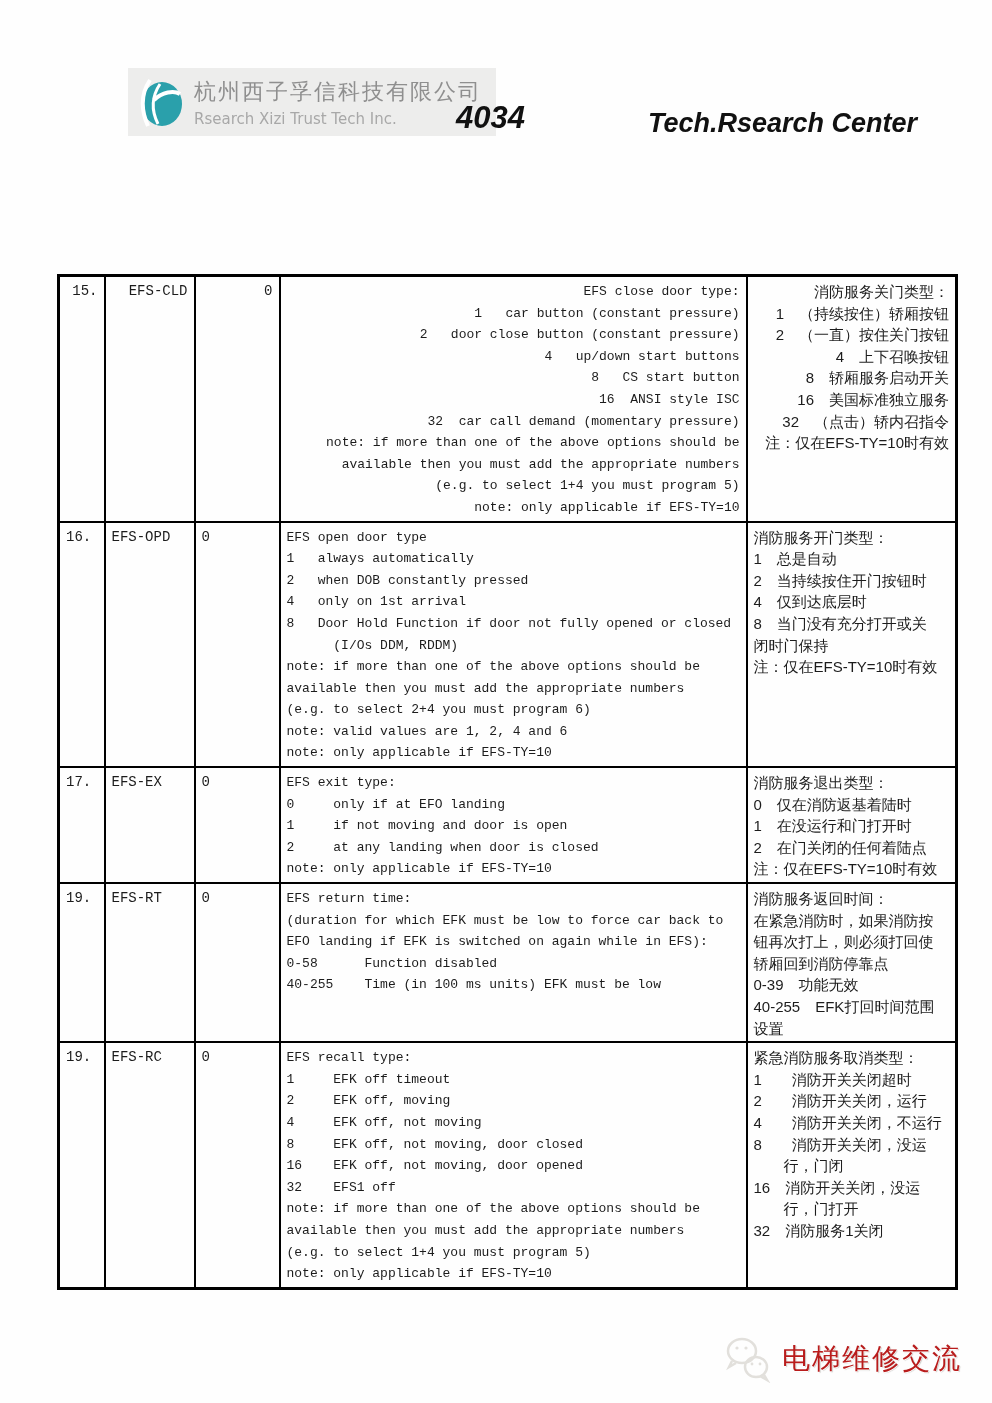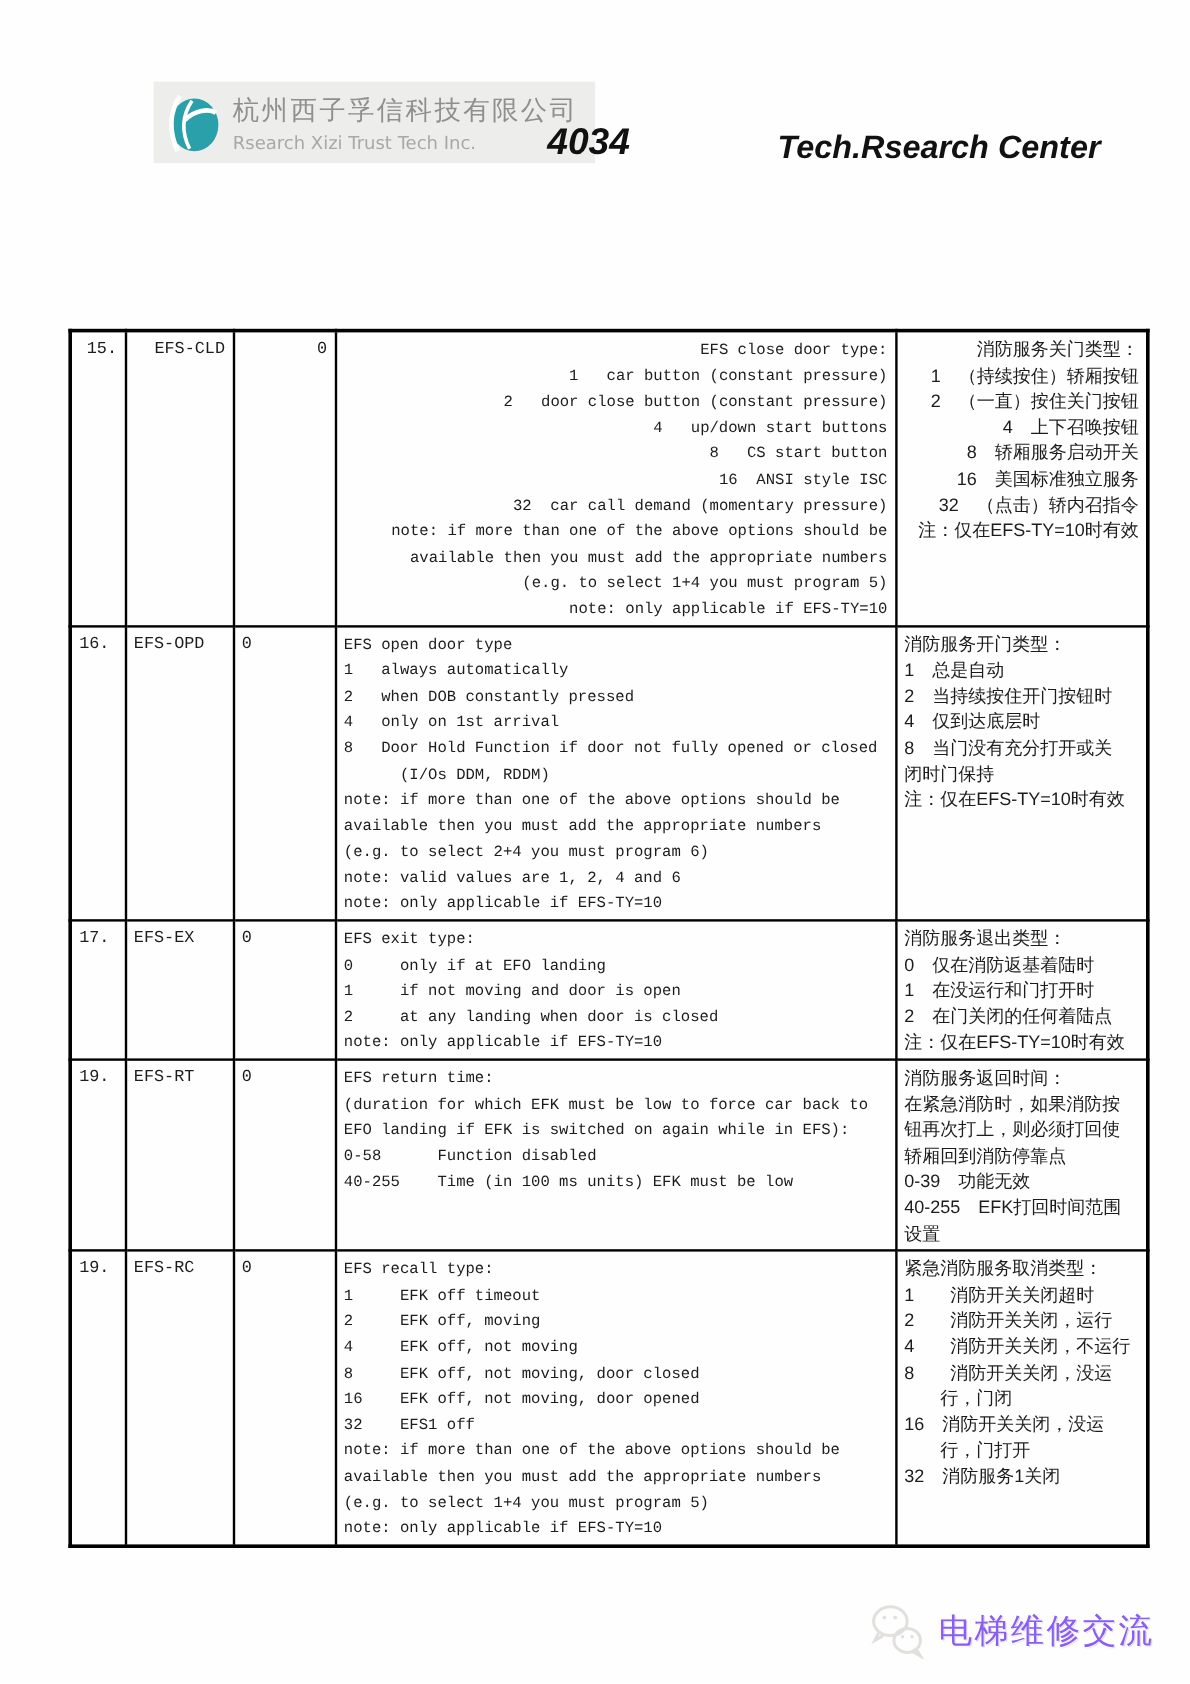--- a/index.html
+++ b/index.html
@@ -84,21 +84,21 @@
   
   .watermark {
     position:absolute; right:30px; top:1335px;
     display:flex; align-items:center;
     color:#dedcd8;
   }
   .wm-icon { width:52px; height:48px; margin-right:8px; }
   .wm-text {
     font-size:28px; letter-spacing:2px;
     font-family:"DejaVu Sans", sans-serif;
-    color:#8b5cf6;
+    color:#b91c1c;
     text-shadow:0 1px 0 #ffffff, 1px 1px 1px #c9c7c3;
   }
 </style>
 </head>
 <body>
 
 <div class="page">
 
   <div class="logo-block">
     <svg class="logo-icon" viewBox="0 0 48 56">

